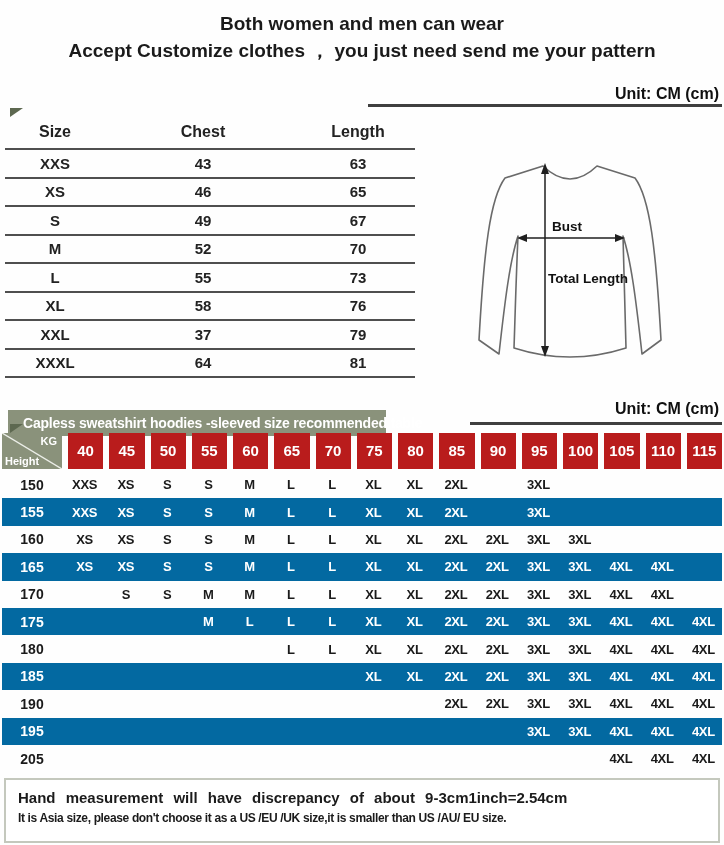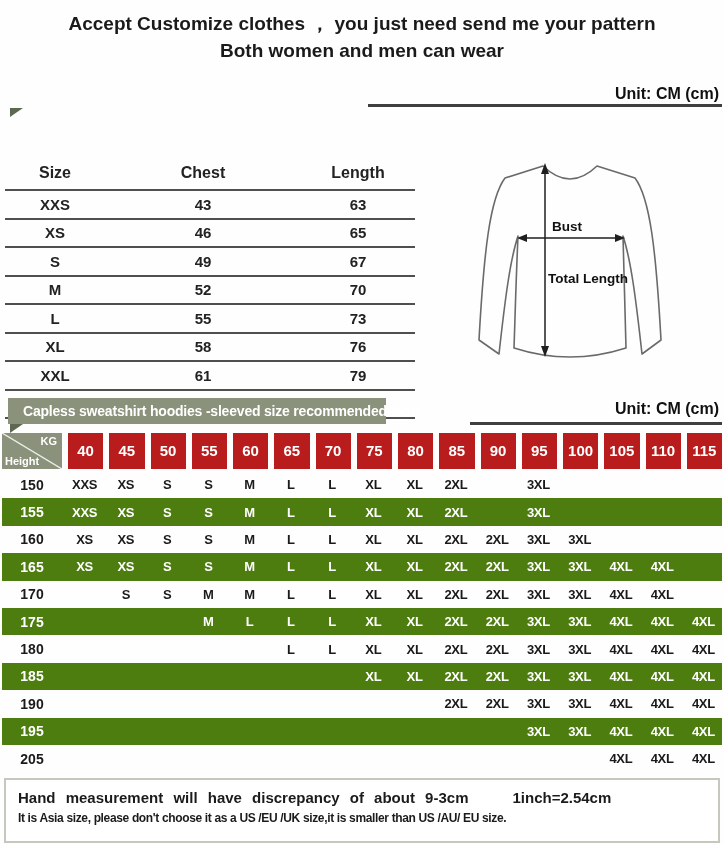--- a/index.html
+++ b/index.html
@@ -13,37 +13,37 @@
     text-align:center; font-weight:bold; font-size:19px; line-height:27px;
     color:#1a1a1a;
   }
   
   .sec-bar {
     position:absolute; left:8px; height:26px; background:#8a927b;
     color:#ffffff; font-weight:bold; font-size:14px; letter-spacing:-0.2px;
     line-height:26px; padding-left:15px; box-sizing:border-box; white-space:nowrap;
   }
   .bar1 { top:82px;  width:360px; }
-  .bar2 { top:398px; width:378px; }
+  .bar2 { top:410px; width:378px; }
   .fold {
     position:absolute; left:10px; width:0; height:0;
     border-top:9px solid #5d6850; border-right:13px solid transparent;
   }
   .fold1 { top:108px; } .fold2 { top:424px; }
   .rule { position:absolute; height:3px; background:#3f3f3f; }
   .rule1 { top:104px; left:368px; width:354px; }
   .rule2 { top:422px; left:470px; width:252px; }
   .unit {
     position:absolute; right:5px; font-weight:bold; font-size:16px; color:#101010;
   }
   .unit1 { top:85px; } .unit2 { top:400px; }
   
   .size-table {
     position:absolute; top:119px; left:5px; width:410px;
-    border-collapse:collapse; table-layout:fixed;margin-top:41px;
+    border-collapse:collapse; table-layout:fixed;
   }
   .size-table th {
     font-size:16px; font-weight:bold; color:#222; text-align:center;
     padding:4px 0 7px; border-bottom:2px solid #4f4f4f;
   }
   .size-table td {
     font-size:15px; font-weight:bold; color:#222; text-align:center;
     height:24.5px; border-bottom:2px solid #4f4f4f;
   }
   
@@ -63,41 +63,41 @@
     text-align:center; line-height:36px;
   }
   .mx-corner { background:#8a927b; position:relative; }
   .mx-corner svg { position:absolute; top:0; left:0; width:100%; height:100%; }
   .corner-kg { position:absolute; top:2px; right:5px; font-size:11px; font-weight:bold; color:#fff; }
   .corner-height { position:absolute; bottom:2px; left:3px; font-size:11px; font-weight:bold; color:#fff; }
   .mx-row {
     display:grid; grid-template-columns:60px repeat(16, 1fr); column-gap:4px;
     height:27.4px; align-items:center; color:#1a1a1a;
   }
-  .mx-row.green { background:#4d7c0f; color:#ffffff; }
+  .mx-row.green { background:#0369a1; color:#ffffff; }
   .mx-height { text-align:center; font-weight:bold; font-size:14px; }
   .mx-cell { text-align:center; font-weight:bold; font-size:13px; letter-spacing:-0.3px; }
   
   .note {
     position:absolute; top:778px; left:4px; width:716px; height:65px;
     border:2px solid #c4c8bd; box-sizing:border-box; padding:9px 10px 0 12px;
     background:#fff;
   }
   .note-line1 { font-size:15px; font-weight:bold; word-spacing:6px; white-space:nowrap; }
-  .note-inch { margin-left:44px; }
+  .note-inch { }
   .note-line2 { font-size:12px; font-weight:bold; margin-top:5px; letter-spacing:-0.35px; white-space:nowrap; }
 </style>
 </head>
 <body>
 
 <div class="page">
 
   <div class="heading">
+    <div>Both women and men can wear</div>
     <div>Accept Customize clothes ， you just need send me your pattern</div>
-    <div>Both women and men can wear</div>
   </div>
 
   <div class="fold fold1"></div>
   <div class="rule rule1"></div>
   <div class="unit unit1">Unit: CM (cm)</div>
 
   <table class="size-table">
     <colgroup>
         <col style="width:100px">
         <col style="width:196px">
@@ -136,21 +136,21 @@
           <td>55</td>
           <td>73</td>
         </tr>
         <tr>
           <td>XL</td>
           <td>58</td>
           <td>76</td>
         </tr>
         <tr>
           <td>XXL</td>
-          <td>61</td>
+          <td>37</td>
           <td>79</td>
         </tr>
         <tr>
           <td>XXXL</td>
           <td>64</td>
           <td>81</td>
         </tr>
       </tbody>
   </table>
 

